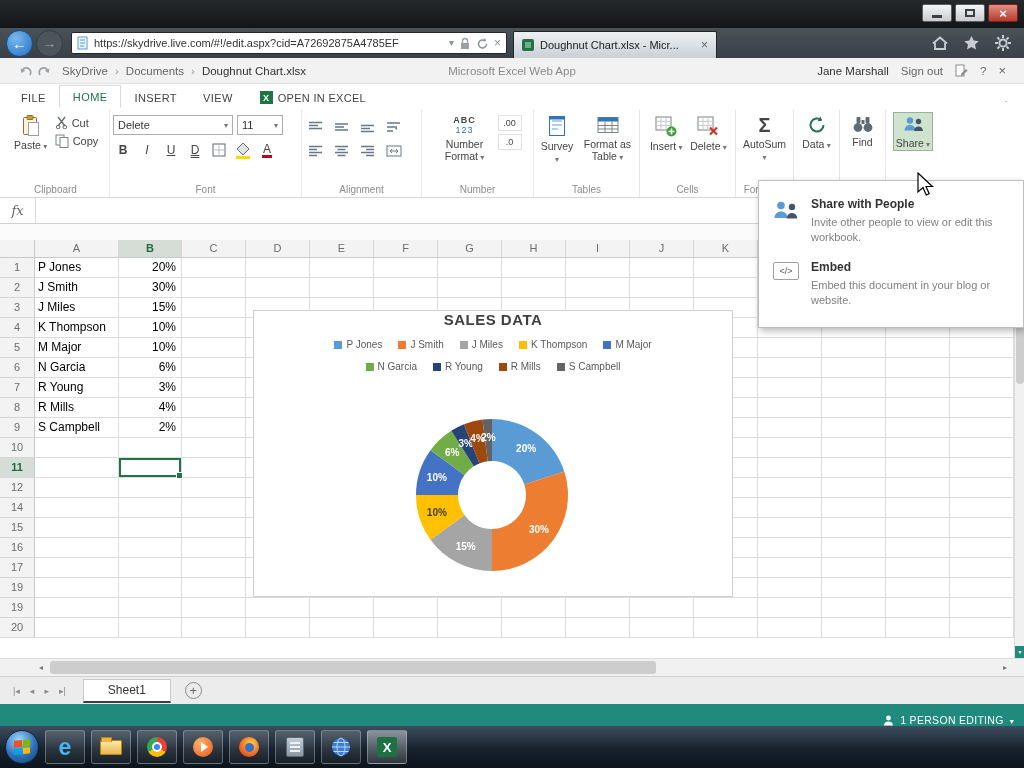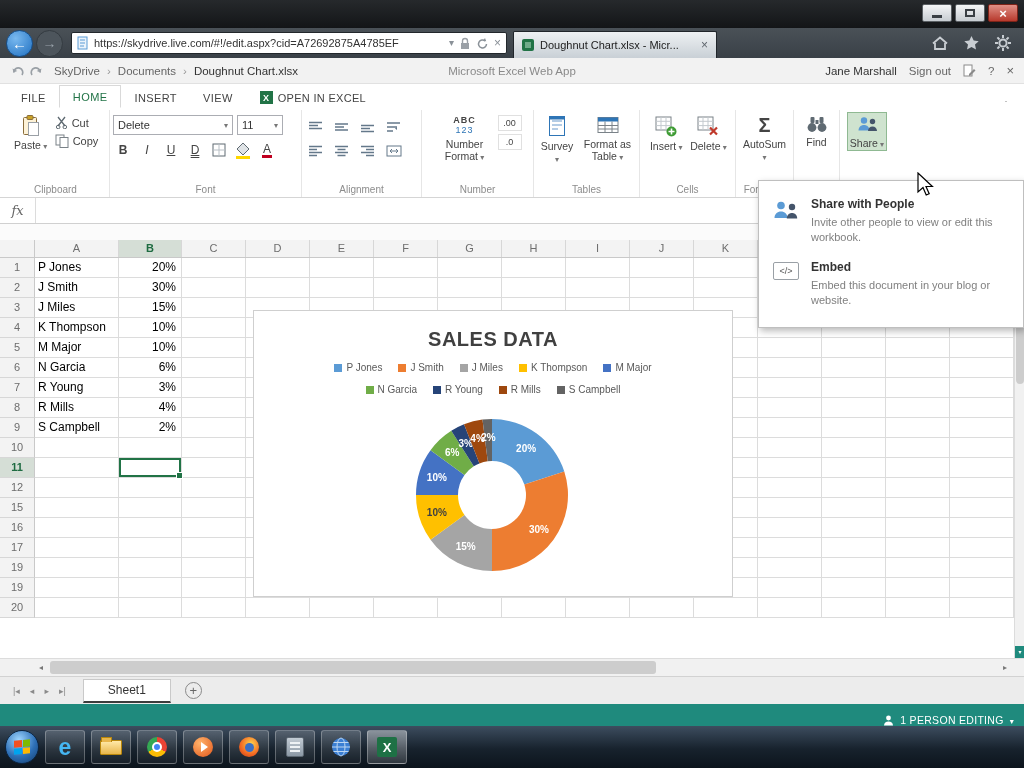--- a/index.html
+++ b/index.html
@@ -26,21 +26,21 @@
 .addr .url{flex:1;font-size:11px;color:#333;white-space:nowrap;overflow:hidden}
 .aico{color:#8a9198;font-size:10px;line-height:1;flex:0 0 auto}
 .caret::before{content:"▾"}
 .stopx::before{content:"×";font-size:12px;color:#8a9198}
 .btab{height:27px;margin-left:6px;margin-top:3px;background:linear-gradient(#eef1f3,#c9d0d6);border:1px solid #20252a;border-bottom:none;border-radius:2px 2px 0 0;display:flex;align-items:center;padding:0 8px;gap:6px;width:204px}
 .btab .t{font-size:11px;color:#222;white-space:nowrap;overflow:hidden;flex:1}
 .btab .x::before{content:"×";color:#5f666d;font-size:12px}
 .navicons{margin-left:auto;display:flex;align-items:center;gap:14px;padding-right:12px}
 
 
-#appbar{position:absolute;left:0;top:58px;width:1024px;height:26px;background:#f2f2f2;border-bottom:1px solid #e1e1e1;display:flex;align-items:center;padding:0 10px;font-size:11.5px;color:#666}
+#appbar{position:absolute;left:0;top:58px;width:1024px;height:26px;background:#f2f2f2;border-bottom:1px solid #e1e1e1;display:flex;align-items:center;padding:0 18px;font-size:11.5px;color:#666}
 .bc{display:flex;align-items:center}
 .bc .sep::before{content:"›";margin:0 7px;color:#9a9a9a}
 .bc .cur{color:#333}
 #appbar .centerT{position:absolute;left:50%;transform:translateX(-50%);color:#8a8a8a}
 #appbar .rightT{margin-left:auto;display:flex;align-items:center;gap:12px;color:#666}
 #appbar .uname{color:#333}
 .closex::before{content:"×";font-size:13px;color:#666}
 
 
 #ribtabs{position:absolute;left:0;top:84px;width:1024px;height:24px;background:#fff;display:flex;align-items:flex-end;padding-left:8px;font-size:11px}
@@ -95,21 +95,21 @@
 .cell.active{overflow:visible;box-shadow:inset 0 0 0 2px #217346;z-index:2}
 .cell.active::after{content:"";position:absolute;right:-2px;bottom:-2px;width:5px;height:5px;background:#217346;border:1px solid #fff}
 #vscroll{position:absolute;right:0;top:240px;width:10px;height:418px;background:#f1f1f1;border-left:1px solid #dcdcdc;z-index:6}
 .vthumb{position:absolute;left:1px;top:14px;width:8px;height:130px;background:#cdcdcd;border-radius:4px}
 .var{position:absolute;left:0;width:10px;height:12px;font-size:6px;color:#777;text-align:center;line-height:12px}
 .var.top{top:0}.var.top::before{content:"▴"}
 .var.bot{bottom:0;background:#1f8a7d;color:#fff}.var.bot::before{content:"▾"}
 
 
 #chart{position:absolute;left:253px;top:70px;width:480px;height:287px;background:#fff;border:1px solid #cfcfcf;z-index:5}
-.ctitle{text-align:center;margin-top:17px;font-size:20px;font-weight:bold;color:#404040;letter-spacing:.5px}
+.ctitle{text-align:center;margin-top:0;font-size:15px;font-weight:bold;color:#404040;letter-spacing:.5px}
 .legendrow{display:flex;justify-content:center;gap:16px;margin-top:11px;font-size:10px;color:#595959}
 .lg{display:flex;align-items:center;gap:4px}
 .lgsq{width:8px;height:8px;flex:0 0 8px}
 #donut{position:absolute;left:158px;top:104px}
 
 
 #hscroll{position:absolute;left:0;top:658px;width:1024px;height:18px;background:#f1f1f1;border-top:1px solid #dcdcdc}
 .har{position:absolute;top:0;width:14px;height:17px;text-align:center;line-height:17px;font-size:8px;color:#777}
 .har.left{left:34px}.har.left::before{content:"◂"}
 .har.right{right:12px}.har.right::before{content:"▸"}
@@ -445,20 +445,32 @@
     <div class="rgroup" style="width:58px">
       <div class="rgrow">
         <div class="bigbtn">
           <span class="sigma">Σ</span>
           <span class="blbl dd">AutoSum</span>
         </div>
       </div>
       <div class="glabel">Formulas</div>
     </div>
 
+    <div class="rgroup" style="width:46px">
+      <div class="rgrow">
+        <div class="bigbtn">
+          <svg width="20" height="20">
+              <path d="M16.5 10a6.5 6.5 0 1 1-2.1-4.8" fill="none" stroke="#217346" stroke-width="2"></path>
+              <path d="M13.5 1.5l1.4 4.2-4.3.6z" fill="#217346"></path>
+            </svg>
+          <span class="blbl dd">Data</span>
+        </div>
+      </div>
+      <div class="glabel"></div>
+    </div>
 
     <div class="rgroup" style="width:46px">
       <div class="rgrow">
         <div class="bigbtn">
           <svg width="22" height="18">
               <rect x="4.5" y="2" width="4" height="6" rx="1" fill="#5f6a72"></rect>
               <rect x="13.5" y="2" width="4" height="6" rx="1" fill="#5f6a72"></rect>
               <rect x="9.5" y="5" width="3" height="4" fill="#5f6a72"></rect>
               <circle cx="6" cy="12.5" r="4.4" fill="#5f6a72"></circle>
               <circle cx="16" cy="12.5" r="4.4" fill="#5f6a72"></circle>
@@ -704,20 +716,38 @@
           <div class="cell" style="width: 64px;"></div>
           <div class="cell" style="width: 64px;"></div>
           <div class="cell" style="width: 64px;"></div>
           <div class="cell" style="width: 64px;"></div>
           <div class="cell" style="width: 64px;"></div>
           <div class="cell" style="width: 64px;"></div>
           <div class="cell" style="width: 64px;"></div>
         </div>
         <div class="grow">
           <div class="rh">12</div>
+          <div class="cell" style="width: 84px;"></div>
+          <div class="cell" style="width: 63px;"></div>
+          <div class="cell" style="width: 64px;"></div>
+          <div class="cell" style="width: 64px;"></div>
+          <div class="cell" style="width: 64px;"></div>
+          <div class="cell" style="width: 64px;"></div>
+          <div class="cell" style="width: 64px;"></div>
+          <div class="cell" style="width: 64px;"></div>
+          <div class="cell" style="width: 64px;"></div>
+          <div class="cell" style="width: 64px;"></div>
+          <div class="cell" style="width: 64px;"></div>
+          <div class="cell" style="width: 64px;"></div>
+          <div class="cell" style="width: 64px;"></div>
+          <div class="cell" style="width: 64px;"></div>
+          <div class="cell" style="width: 64px;"></div>
+        </div>
+        <div class="grow">
+          <div class="rh">14</div>
           <div class="cell" style="width: 84px;"></div>
           <div class="cell" style="width: 63px;"></div>
           <div class="cell" style="width: 64px;"></div>
           <div class="cell" style="width: 64px;"></div>
           <div class="cell" style="width: 64px;"></div>
           <div class="cell" style="width: 64px;"></div>
           <div class="cell" style="width: 64px;"></div>
           <div class="cell" style="width: 64px;"></div>
           <div class="cell" style="width: 64px;"></div>
           <div class="cell" style="width: 64px;"></div>

